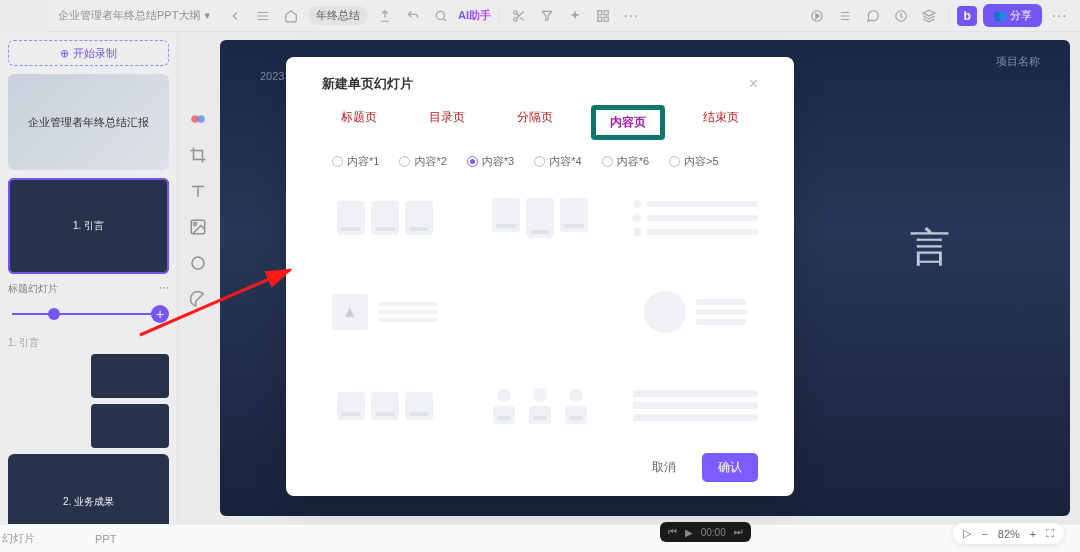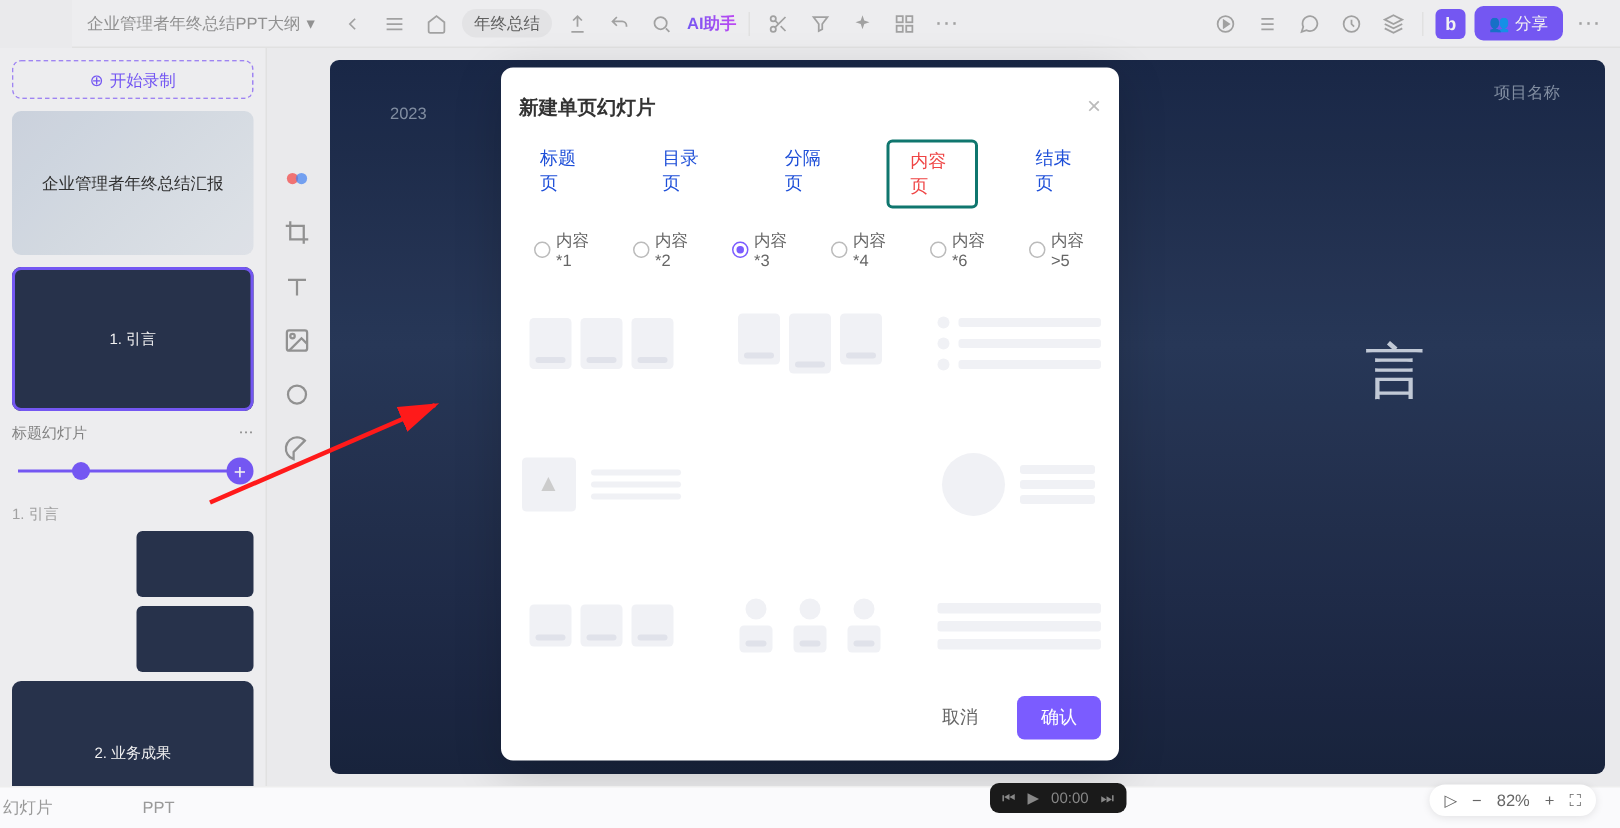--- a/index.html
+++ b/index.html
@@ -38,27 +38,27 @@
 .tool-rail .icon { width: 18px; height: 18px; color: #999; cursor: pointer; }
 
 
 .canvas { position: absolute; left: 220px; right: 10px; top: 40px; bottom: 36px; background: linear-gradient(180deg, #1b2a4a 0%, #2a3a5c 40%, #1a2540 100%); border-radius: 6px; padding: 30px 40px; }
 .canvas-year { color: #8895aa; font-size: 11px; }
 .canvas-label { position: absolute; right: 30px; top: 14px; color: #8895aa; font-size: 11px; }
 .canvas-big { position: absolute; right: 120px; top: 180px; color: #ccd4e2; font-size: 40px; font-weight: 300; }
 
 
 .modal-overlay { position: absolute; inset: 0; background: rgba(0,0,0,0.05); display: flex; align-items: center; justify-content: center; }
-.modal { width: 412px; background: #fff; border-radius: 8px; box-shadow: 0 8px 32px rgba(0,0,0,0.18); padding: 18px 12px 14px; }
+.modal { width: 508px; background: #fff; border-radius: 8px; box-shadow: 0 8px 32px rgba(0,0,0,0.18); padding: 18px 36px 14px; }
 .modal-head { display: flex; justify-content: space-between; align-items: center; margin-bottom: 12px; }
 .modal-title { font-size: 13px; font-weight: 600; color: #333; }
 .modal-close { color: #bbb; cursor: pointer; font-size: 16px; }
 .tabs { display: flex; gap: 24px; justify-content: center; margin-bottom: 14px; }
-.tab { font-size: 12px; color: #1d4ed8; padding: 4px 14px; border-radius: 4px; cursor: pointer; }
-.tab.active { border: 2px solid #0f766e; color: #ef4444; }
+.tab { font-size: 12px; color: #b91c1c; padding: 4px 14px; border-radius: 4px; cursor: pointer; }
+.tab.active { border: 5px solid #0f766e; color: #a21caf; font-weight: bold; }
 .radios { display: flex; gap: 20px; font-size: 11px; color: #666; margin-bottom: 14px; padding-left: 10px; }
 .radio { display: flex; align-items: center; gap: 4px; cursor: pointer; }
 .radio-circle { width: 11px; height: 11px; border: 1.5px solid #bbb; border-radius: 50%; display: inline-block; position: relative; }
 .radio.checked .radio-circle { border-color: #7b5cff; }
 .radio.checked .radio-circle::after { content: ''; position: absolute; inset: 2px; background: #7b5cff; border-radius: 50%; }
 
 .templates { height: 260px; overflow: hidden; }
 .tpl-row { display: flex; gap: 30px; justify-content: space-around; margin-bottom: 24px; }
 .tpl { width: 130px; height: 70px; display: flex; align-items: center; justify-content: center; cursor: pointer; }
 .tpl-grid3 { display: flex; gap: 6px; }

